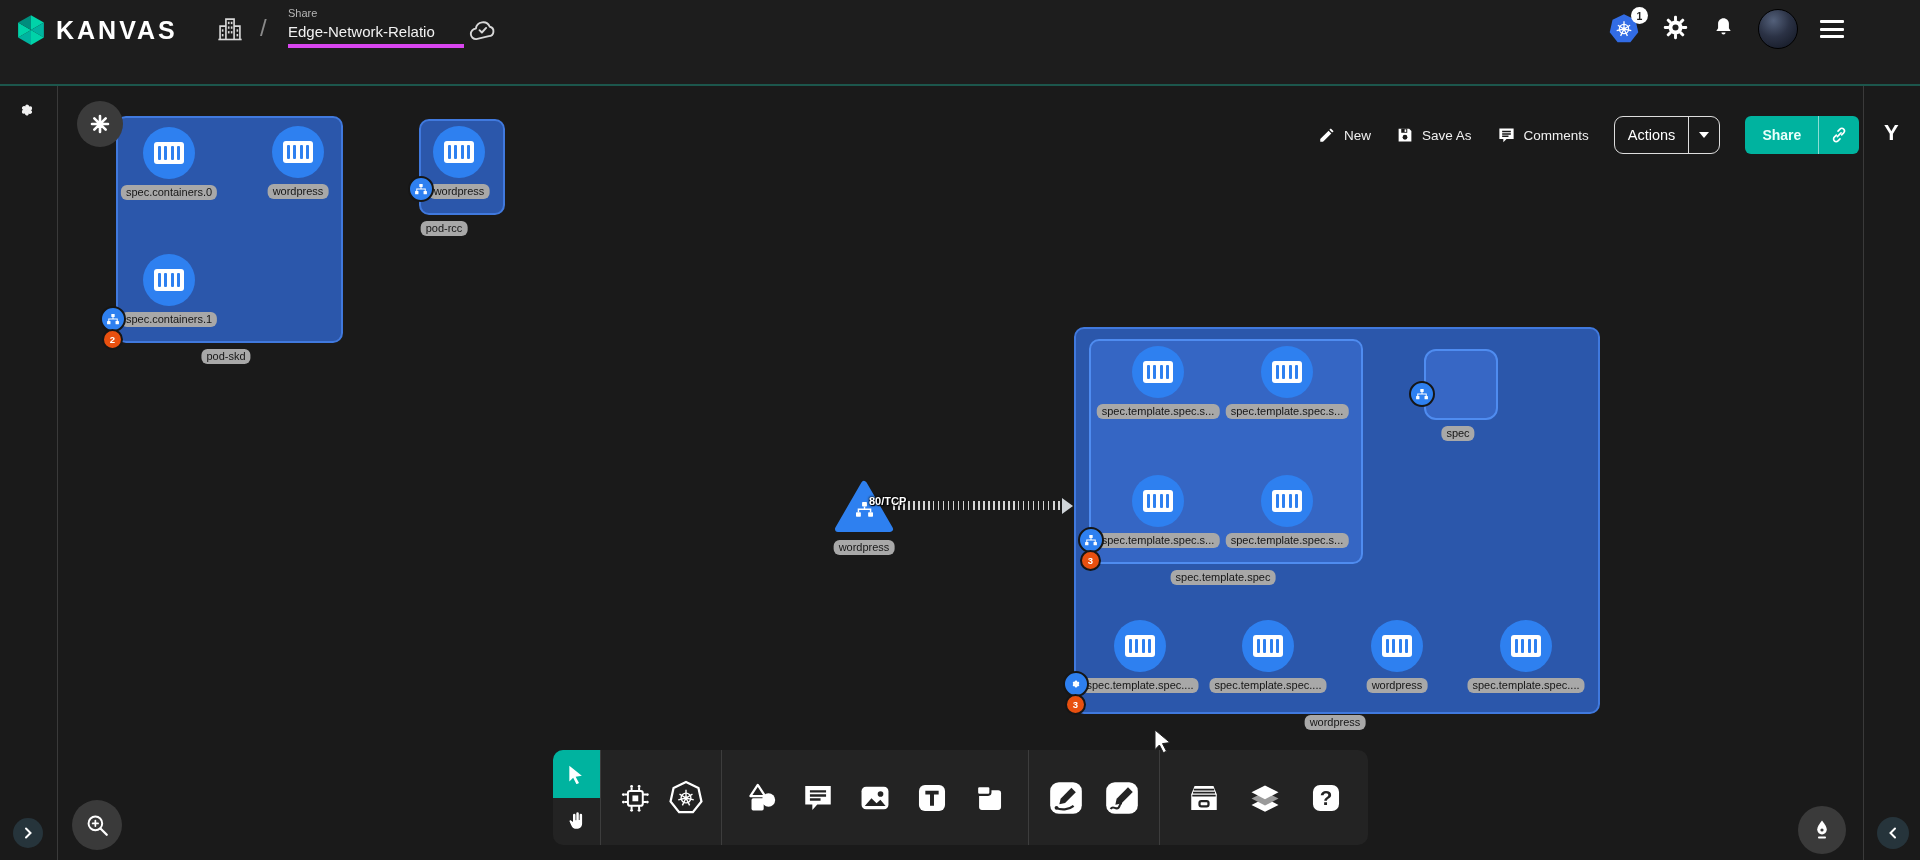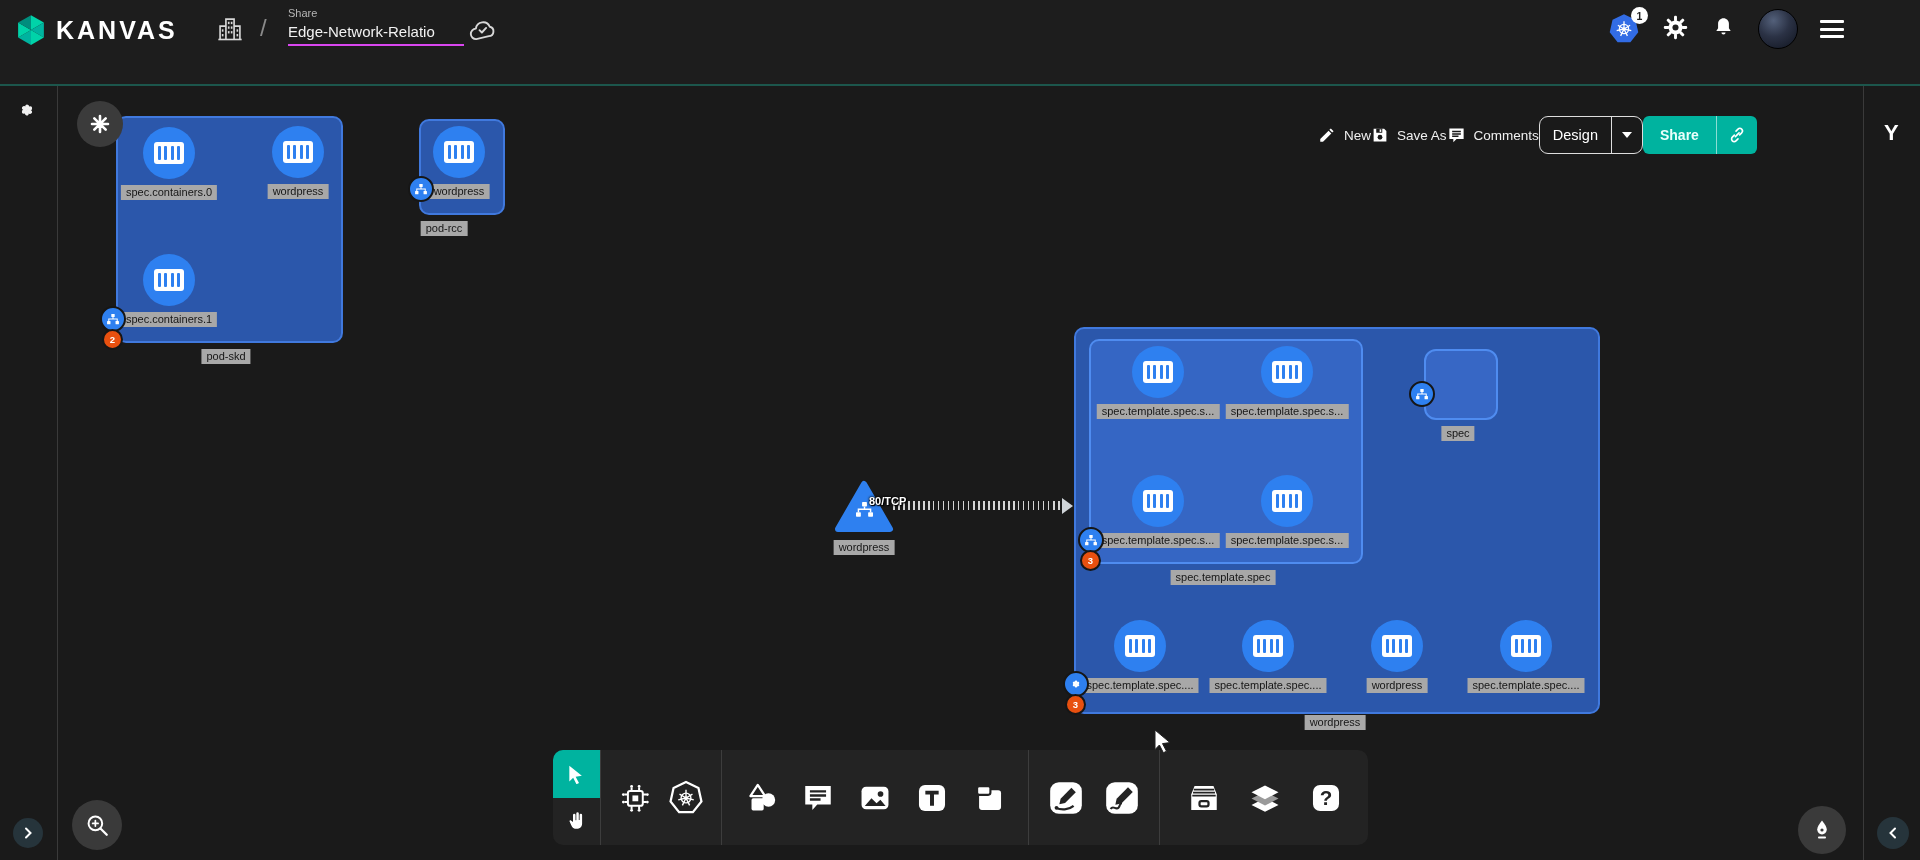--- a/index.html
+++ b/index.html
@@ -6,21 +6,21 @@
   .stage{position:relative;width:1920px;height:860px;background:#1a1a1a;overflow:hidden;padding-left:44px;}
 
   
   .topbar{position:absolute;left:0;top:0;width:1920px;height:84px;background:#1d1d1d;border-bottom:2px solid #1c564c;z-index:40;}
   .brand{position:absolute;left:14px;top:13px;display:flex;align-items:center;gap:8px;}
   .brand-text{color:#fff;font-size:25px;font-weight:bold;letter-spacing:3px;}
   .org-icon{position:absolute;left:216px;top:15px;}
   .crumb-slash{position:absolute;left:260px;top:14px;color:#8a8a8a;font-size:24px;font-weight:300;}
   .name-block{position:absolute;left:288px;top:7px;}
   .name-label{color:#b5b5b5;font-size:11px;display:block;margin-bottom:2px;}
-  .name-input{width:176px;background:transparent;border:none;border-bottom:2px solid #d946ef;color:#f2f2f2;font-size:15px;padding:2px 0 4px 0;outline:none;font-family:"Liberation Sans",sans-serif;}
+  .name-input{width:176px;background:transparent;border:none;border-bottom:4px solid #d946ef;color:#f2f2f2;font-size:15px;padding:2px 0 4px 0;outline:none;font-family:"Liberation Sans",sans-serif;}
   .cloud-icon{position:absolute;left:468px;top:18px;}
 
   .tabs{position:absolute;left:963px;bottom:0;display:flex;}
   .tab{height:40px;display:flex;align-items:center;gap:9px;padding:0 18px;border-radius:9px 9px 0 0;font-size:15px;cursor:pointer;}
   .tab.design{background:#14312b;color:#fff;background-image:radial-gradient(rgba(0,179,159,.22) 1px,transparent 1.3px);background-size:7px 7px;}
   .tab.operate{background:#212121;color:#7c7c7c;}
 
   .top-right{position:absolute;right:76px;top:0;height:58px;display:flex;align-items:center;gap:22px;}
   .k8s-wrap{position:relative;width:32px;height:32px;}
   .count-badge{position:absolute;right:-8px;top:-6px;width:17px;height:17px;border-radius:50%;background:#fff;color:#222;font-size:10.5px;font-weight:bold;display:flex;align-items:center;justify-content:center;}
@@ -31,37 +31,37 @@
   
   .vline{position:absolute;top:84px;bottom:0;width:1px;background:#3a3a3a;z-index:5;}
   .circ-btn{position:absolute;border-radius:50%;display:flex;align-items:center;justify-content:center;z-index:30;}
   .dark-slate{background:#26343b;}
   .dark-gray{background:#3a3a3a;}
   .y-glyph{position:absolute;color:#fff;font-size:22px;font-weight:bold;z-index:30;}
   .feedback-tab{position:absolute;right:0;top:400px;width:28px;height:100px;background:#3e6b80;border-radius:7px 0 0 7px;display:flex;align-items:center;justify-content:center;z-index:30;}
   .feedback-tab span{writing-mode:vertical-rl;transform:rotate(180deg);color:#e9f1f4;font-size:13px;}
 
   
-  .actionbar{position:absolute;top:116px;left:1318px;height:38px;display:flex;align-items:center;z-index:20;}
+  .actionbar{position:absolute;top:116px;left:1318px;height:38px;display:flex;align-items:center;gap:25px;z-index:20;}
   .ab-btn{display:flex;align-items:center;gap:8px;color:#f0f0f0;font-size:13.5px;cursor:pointer;white-space:nowrap;}
   .actions-pill{display:flex;align-items:stretch;border:1px solid #dedede;border-radius:9px;height:36px;color:#fff;overflow:hidden;}
   .actions-pill .lbl{display:flex;align-items:center;padding:0 13px;font-size:14.5px;}
   .actions-pill .sep{width:1px;background:#dedede;}
   .actions-pill .caret{width:30px;display:flex;align-items:center;justify-content:center;}
   .caret-tri{width:0;height:0;border-left:5px solid transparent;border-right:5px solid transparent;border-top:6px solid #fff;}
   .share-btn{display:flex;align-items:stretch;height:38px;border-radius:6px;background:#00b39f;overflow:hidden;}
   .share-btn .lbl{display:flex;align-items:center;padding:0 17px;color:#eafffb;font-size:14px;font-weight:bold;}
   .share-btn .sep{width:1px;background:rgba(255,255,255,.55);}
   .share-btn .link{width:40px;display:flex;align-items:center;justify-content:center;}
 
   
   .group{position:absolute;border-radius:10px;z-index:1;}
   .g-outer{background:#2b57ab;border:2px solid #4079de;}
   .g-inner{background:#3566c4;border:2px solid #4f8cf0;z-index:2;}
-  .glabel,.nlabel{position:absolute;transform:translateX(-50%);white-space:nowrap;background:#a8a8a8;color:#161616;font-size:11px;padding:1px 5px 2px 5px;border-radius:0;z-index:6;}
+  .glabel,.nlabel{position:absolute;transform:translateX(-50%);white-space:nowrap;background:#a8a8a8;color:#161616;font-size:11px;padding:1px 5px 2px 5px;border-radius:6px;z-index:6;}
   .cnode{position:absolute;width:52px;height:52px;z-index:4;}
   .ncircle{width:52px;height:52px;border-radius:50%;background:#2e80f0;display:flex;align-items:center;justify-content:center;}
   .crate{width:30px;height:22px;background:#fff;border-radius:3px;display:flex;align-items:center;justify-content:space-evenly;}
   .crate i{display:block;width:3px;height:14px;background:#2e80f0;border-radius:1px;}
   .cnode .nlabel{left:50%;top:58px;}
   .mini-badge{position:absolute;width:22px;height:22px;border-radius:50%;background:#2e80f0;border:2px solid #161616;display:flex;align-items:center;justify-content:center;z-index:7;}
   .num-badge{position:absolute;width:17px;height:17px;border-radius:50%;background:#e8500f;border:2px solid #161616;color:#fff;font-size:9.5px;font-weight:bold;display:flex;align-items:center;justify-content:center;z-index:7;}
   .spec-node{position:absolute;width:70px;height:67px;border-radius:12px;background:#3767c5;border:2px solid #4f8cf0;z-index:3;}
   .tri-node{position:absolute;z-index:4;}
   .tri-glyph{position:absolute;left:22px;top:22px;}
@@ -270,21 +270,21 @@
     <div class="ab-btn">
       <svg width="19" height="19" viewBox="0 0 24 24">
         <path d="M3 3h18v13.5h-9l-4 4v-4H3z" fill="#fff"></path>
         <g stroke="#1a1a1a" stroke-width="1.8">
             <path d="M6.5 7h11M6.5 10h11M6.5 13h8"></path>
           </g>
       </svg>
       <span>Comments</span>
     </div>
     <div class="actions-pill">
-      <span class="lbl">Design</span>
+      <span class="lbl">Actions</span>
       <span class="sep"></span>
       <span class="caret">
           <span class="caret-tri"></span>
         </span>
     </div>
     <div class="share-btn">
       <span class="lbl">Share</span>
       <span class="sep"></span>
       <span class="link">
         <svg width="20" height="20" viewBox="0 0 24 24" fill="none" stroke="#fff" stroke-width="1.9" stroke-linecap="round">

